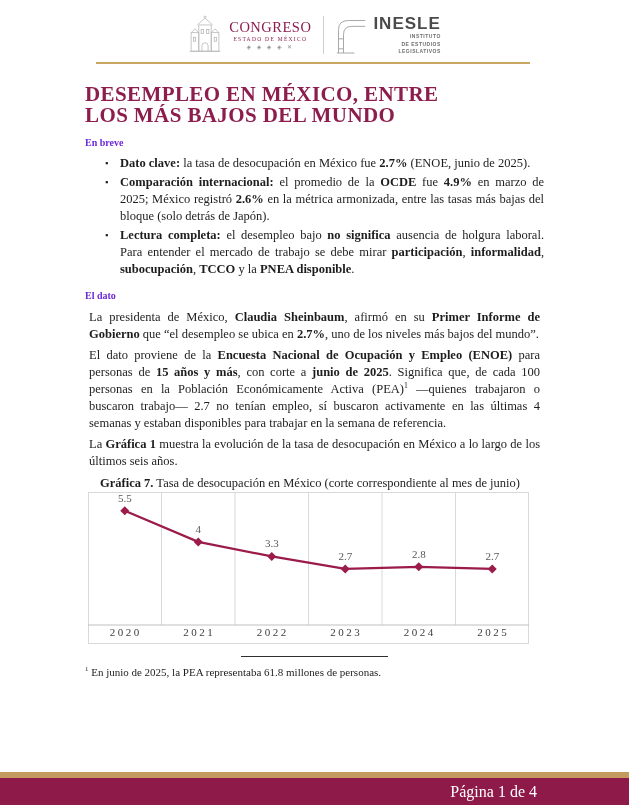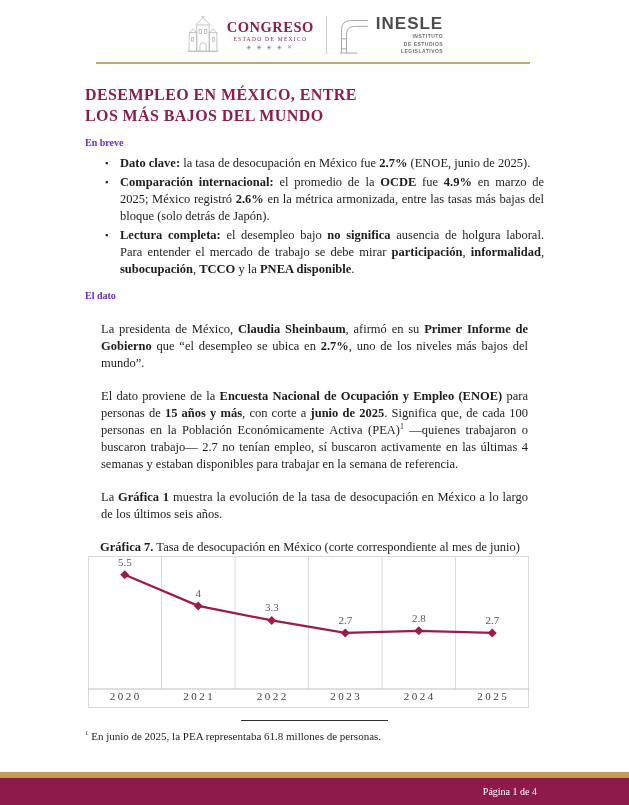--- a/index.html
+++ b/index.html
@@ -6,52 +6,52 @@
   .page{
     position:relative;width:629px;height:805px;background:#ffffff;
     font-family:"Liberation Serif", serif;color:#1d1d1d;overflow:hidden;
     margin:0 auto;
   }
   
   .header{display:flex;justify-content:center;align-items:center;gap:12px;padding-top:10px;height:50px;}
   .logo{display:flex;align-items:center;gap:7px;}
   .logo svg{display:block;}
   .congreso-text{display:flex;flex-direction:column;align-items:center;line-height:1;}
-  .congreso-name{font-size:14.5px;font-weight:bold;color:#8C1D4D;letter-spacing:.5px;}
+  .congreso-name{font-size:14.5px;font-weight:normal;color:#8C1D4D;letter-spacing:.5px;}
   .congreso-sub{font-size:5.5px;color:#8C1D4D;letter-spacing:1.3px;margin-top:2px;}
   .congreso-orn{font-size:6px;color:#8f8f8f;letter-spacing:2px;margin-top:2px;}
   .logo-divider{width:1px;height:38px;background:#cfcfcf;}
   .inesle-text{display:flex;flex-direction:column;line-height:1;text-align:right;}
   .inesle-name{font-family:"Liberation Sans",sans-serif;font-size:17px;font-weight:bold;color:#4b4b4b;letter-spacing:1px;}
   .inesle-sub{font-family:"Liberation Sans",sans-serif;font-size:5px;font-weight:600;color:#6e6e6e;letter-spacing:.5px;line-height:5.6px;margin-top:2px;}
   .gold-rule{position:absolute;left:96px;right:99px;top:62px;height:2px;background:#C9A662;}
   
   .content{position:absolute;left:85px;top:72px;width:459px;}
-  .doc-title{margin-top:12px;font-size:16px;font-weight:bold;color:#8C1D4D;line-height:21px;letter-spacing:.4px;}
+  .doc-title{margin-top:12px;font-size:21px;font-weight:bold;color:#8C1D4D;line-height:21px;letter-spacing:.4px;}
   .issue-date{margin-top:13px;text-align:right;font-size:12.5px;line-height:16px;}
   h2{font-size:10px;font-weight:bold;color:#6d28d9;margin:0;line-height:18px;}
   .h2-first{margin-top:8px;}
   .h2-second{margin-top:9px;}
   ul.briefs{margin:3px 0 0;padding:0 0 0 20px;list-style:none;}
   ul.briefs li{position:relative;padding-left:15px;font-size:12.5px;line-height:17px;text-align:justify;margin-bottom:2px;}
   .bullet-marker{position:absolute;left:0;top:0;font-size:9px;line-height:17px;color:#1d1d1d;}
-  p.body{margin:16px;font-size:12.5px;line-height:17px;text-align:justify;}
+  p.body{margin:4px;font-size:12.5px;line-height:17px;text-align:justify;}
   .p1{margin-top:5px;}
   .p2{margin-top:6px;}
   .p3{margin-top:5px;}
   .chart-caption{margin:5px 0 0 15px;font-size:12.5px;line-height:16px;}
   .chart-wrap{margin-top:1px;margin-left:3px;width:441px;height:152px;}
   .fuente{margin-top:11px;font-size:11.5px;line-height:14px;}
   .footnote-rule{margin-top:12px;width:147px;border:none;border-top:1px solid #2f2f2f;height:0;}
   .footnote{margin-top:2px;font-size:11px;line-height:14px;}
   sup{font-size:.62em;line-height:0;vertical-align:super;}
   
   .footer-gold{position:absolute;left:0;right:0;bottom:27px;height:6px;background:#C49A5F;}
   .footer-bar{position:absolute;left:0;right:0;bottom:0;height:27px;background:#8E1A4A;display:flex;align-items:center;justify-content:flex-end;padding-right:92px;box-sizing:border-box;}
-  .footer-bar span{color:#ffffff;font-size:10px;}
+  .footer-bar span{color:#ffffff;font-size:16px;}
 </style>
 </head>
 <body>
 
 <div class="page">
 
   <div class="header">
     <div class="logo">
       <svg width="34" height="40" viewBox="0 0 44 50" fill="none" stroke="#b5b5b5" stroke-width="1">
         <rect x="14" y="12" width="16" height="34"></rect>

